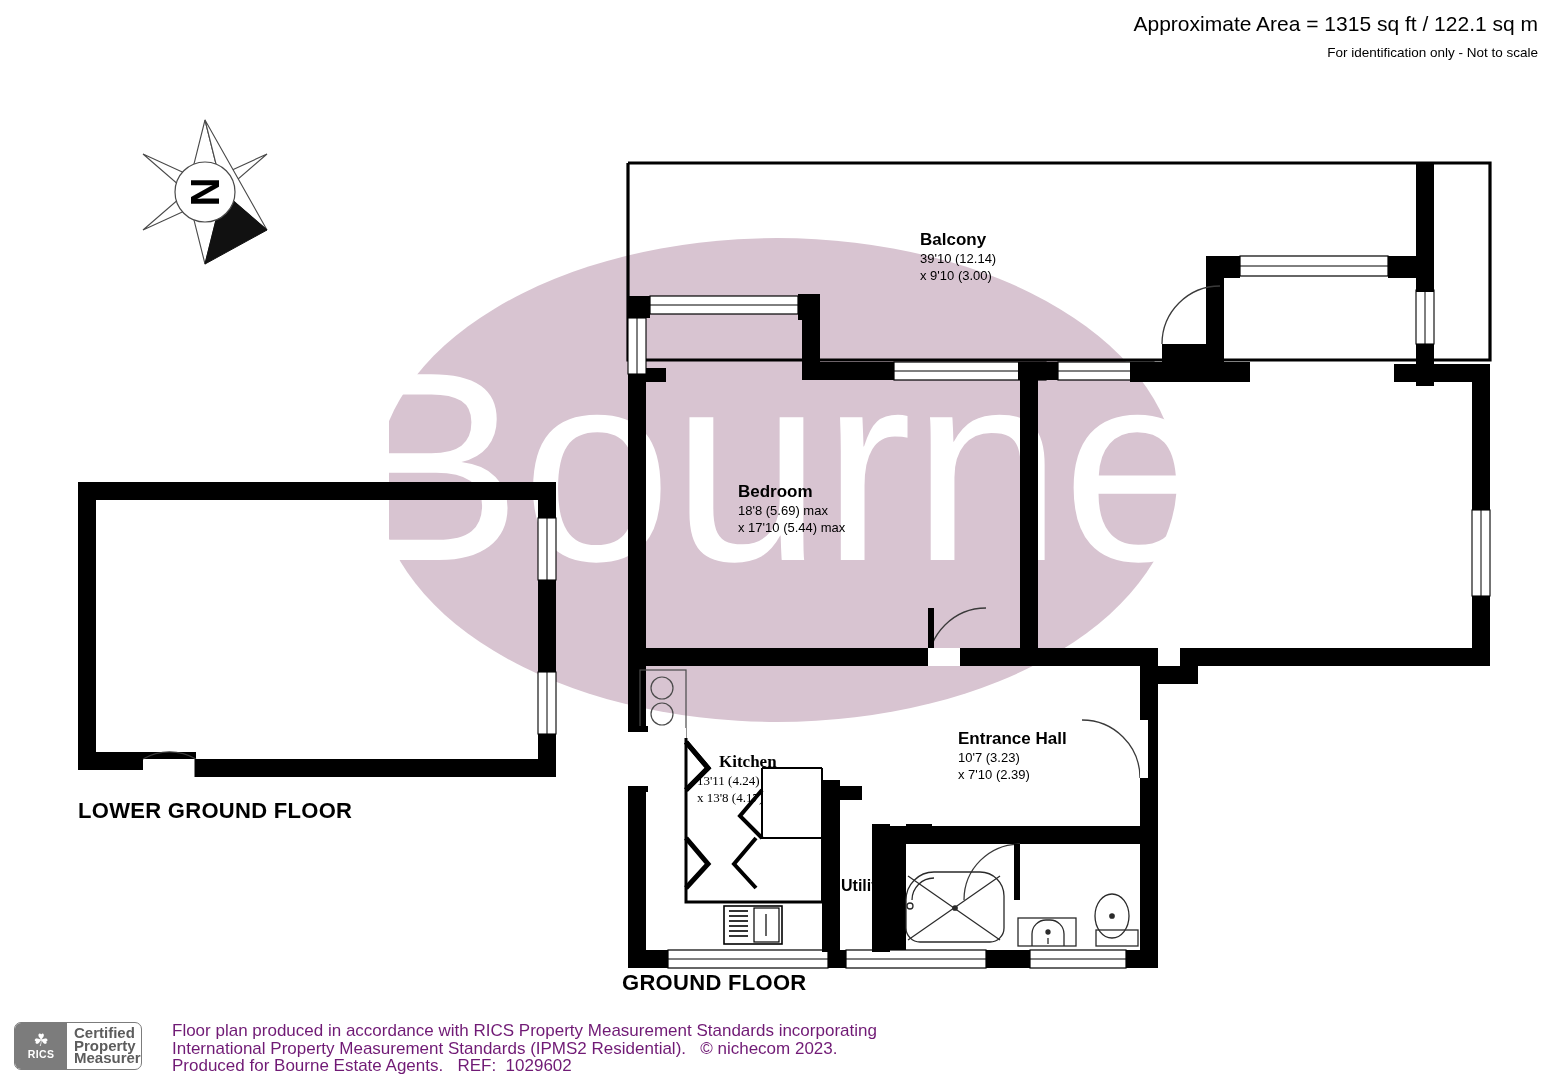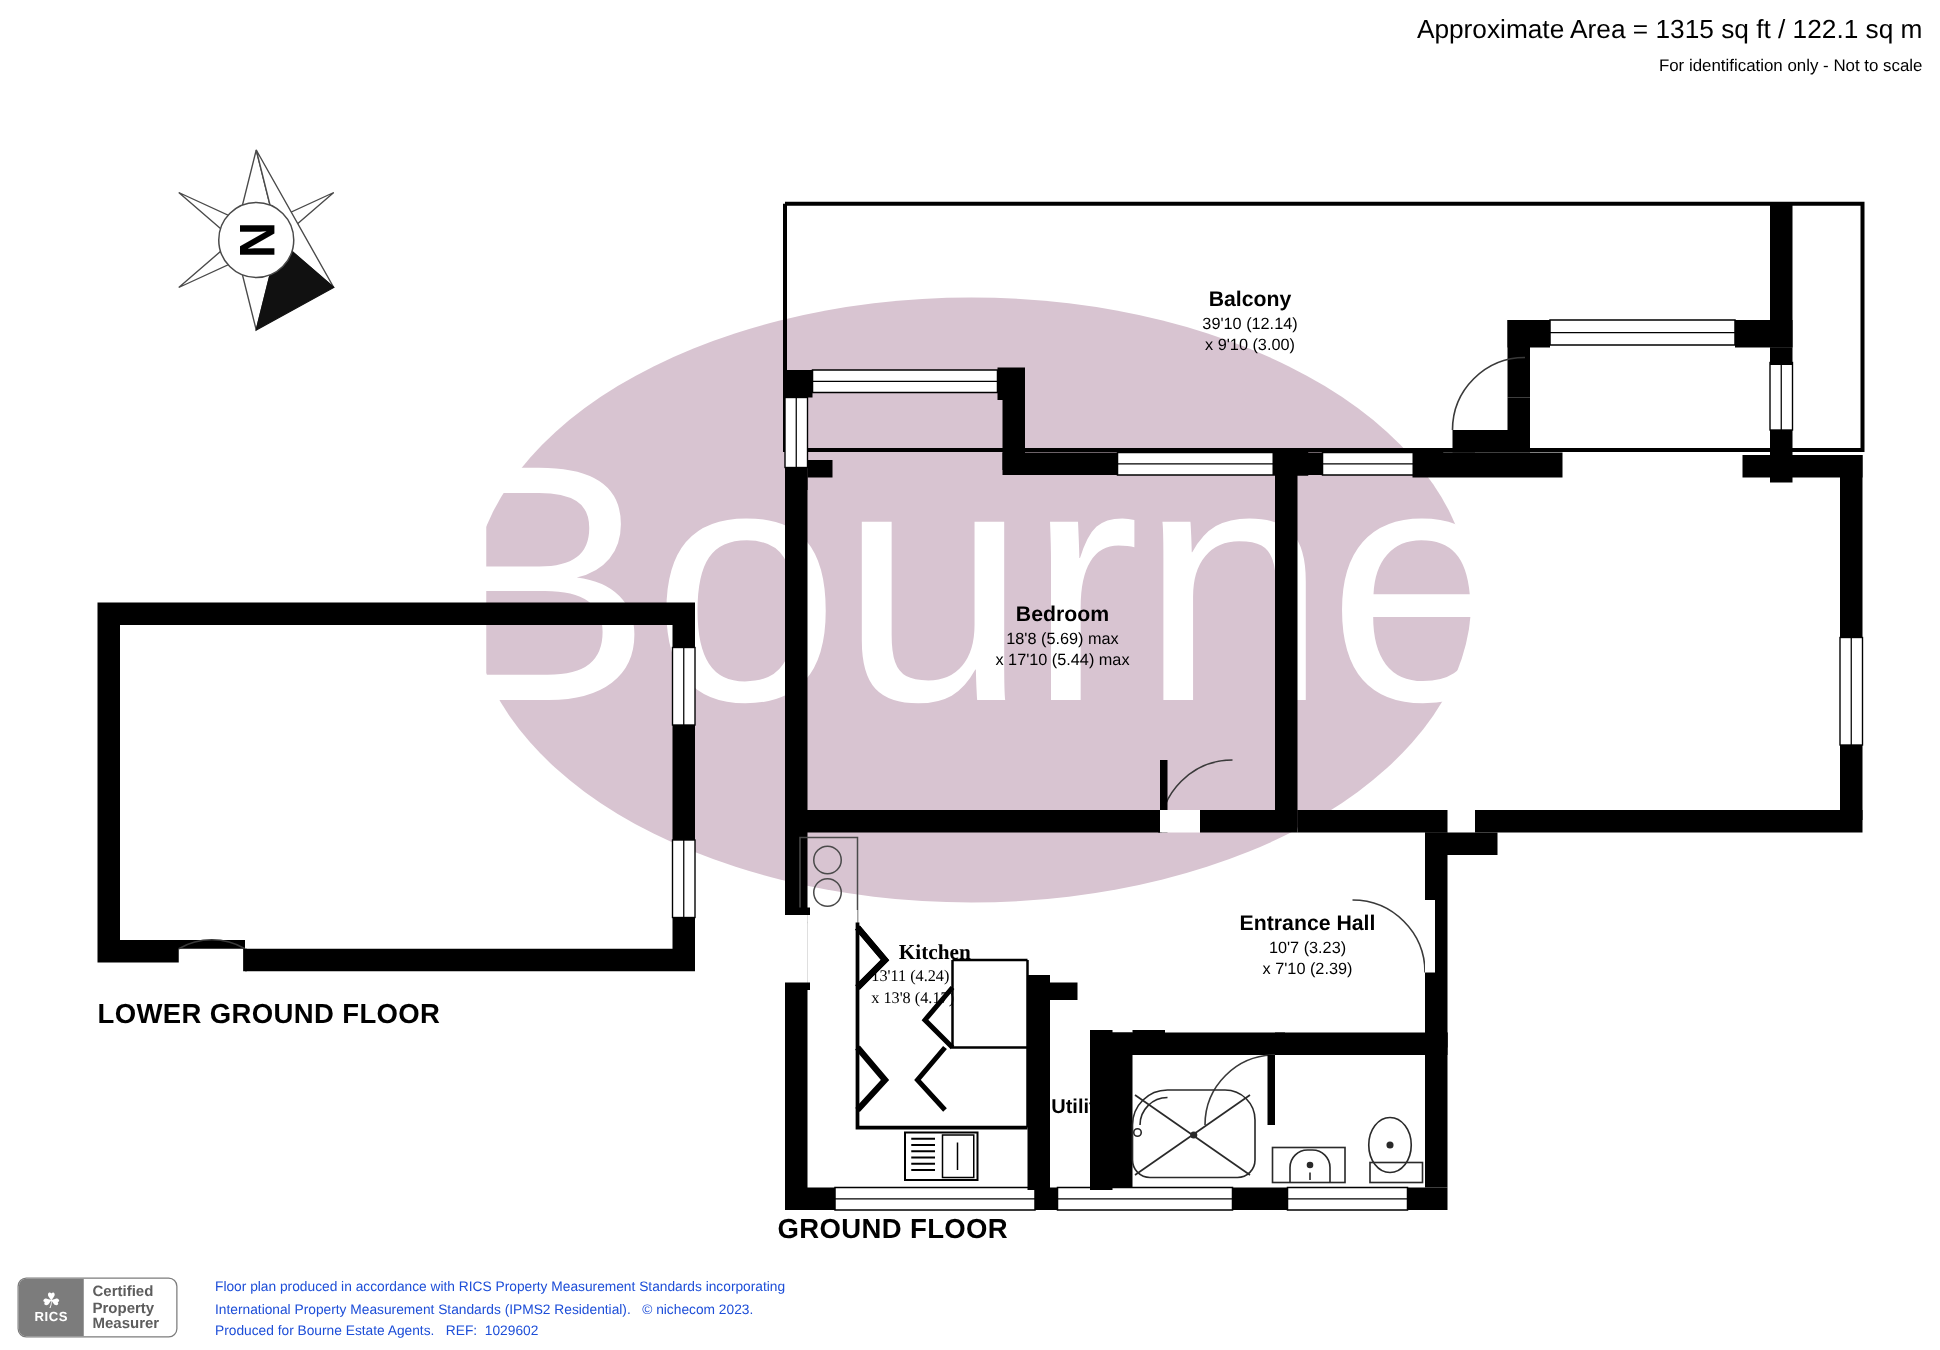--- a/index.html
+++ b/index.html
@@ -10,37 +10,37 @@
   #header{position:absolute;right:14px;top:4px;text-align:right;}
   #title{font-size:30px;font-weight:bold;letter-spacing:-0.2px;line-height:1.15;white-space:nowrap;}
   #area{font-size:21px;margin-top:8px;white-space:nowrap;}
   #ident{font-size:13.5px;margin-top:9px;white-space:nowrap;}
 
   
   #stage{position:absolute;left:0;top:0;width:1552px;height:1080px;}
   #plansvg{position:absolute;left:0;top:0;}
 
   
-  .rlabel{position:absolute;text-align:center;line-height:1.30;white-space:nowrap;}
+  .rlabel{position:absolute;text-align:left;line-height:1.30;white-space:nowrap;}
   .rlabel .rn{font-size:17px;font-weight:bold;display:block;}
   .rlabel .rd{font-size:13px;display:block;}
   .floorlabel{position:absolute;font-size:22px;font-weight:bold;letter-spacing:0.3px;white-space:nowrap;}
   .plainlabel{position:absolute;font-size:16px;font-weight:bold;white-space:nowrap;}
 
   
   #footer{position:absolute;left:0;bottom:0;width:1552px;height:72px;}
   #rics-logo{position:absolute;left:14px;top:14px;width:126px;height:46px;
              border:1.5px solid #7c7c7c;border-radius:7px;display:flex;align-items:stretch;overflow:hidden;}
   #rics-mark{width:52px;background:#7c7c7c;display:flex;flex-direction:column;
              align-items:center;justify-content:center;color:#fff;}
   #rics-mark .crest{font-size:17px;line-height:16px;}
   #rics-mark .rics{font-size:10.5px;font-weight:bold;letter-spacing:0.4px;line-height:11px;}
   #rics-words{flex:1;display:flex;flex-direction:column;justify-content:center;
-              padding-left:7px;color:#5d5d5d;font-size:12px;font-weight:bold;line-height:12.5px;}
-  #disclaimer{position:absolute;left:172px;top:14px;color:#1d4ed8;font-size:11px;line-height:17.5px;}
+              padding-left:7px;color:#5d5d5d;font-size:15px;font-weight:bold;line-height:12.5px;}
+  #disclaimer{position:absolute;left:172px;top:14px;color:#701a75;font-size:17px;line-height:17.5px;}
   #disclaimer span{display:block;white-space:pre;}
 </style>
 </head>
 <body>
 
 <div id="header">
   <div id="area">Approximate Area = 1315 sq ft / 122.1 sq m</div>
   <div id="ident">For identification only - Not to scale</div>
 </div>
 

